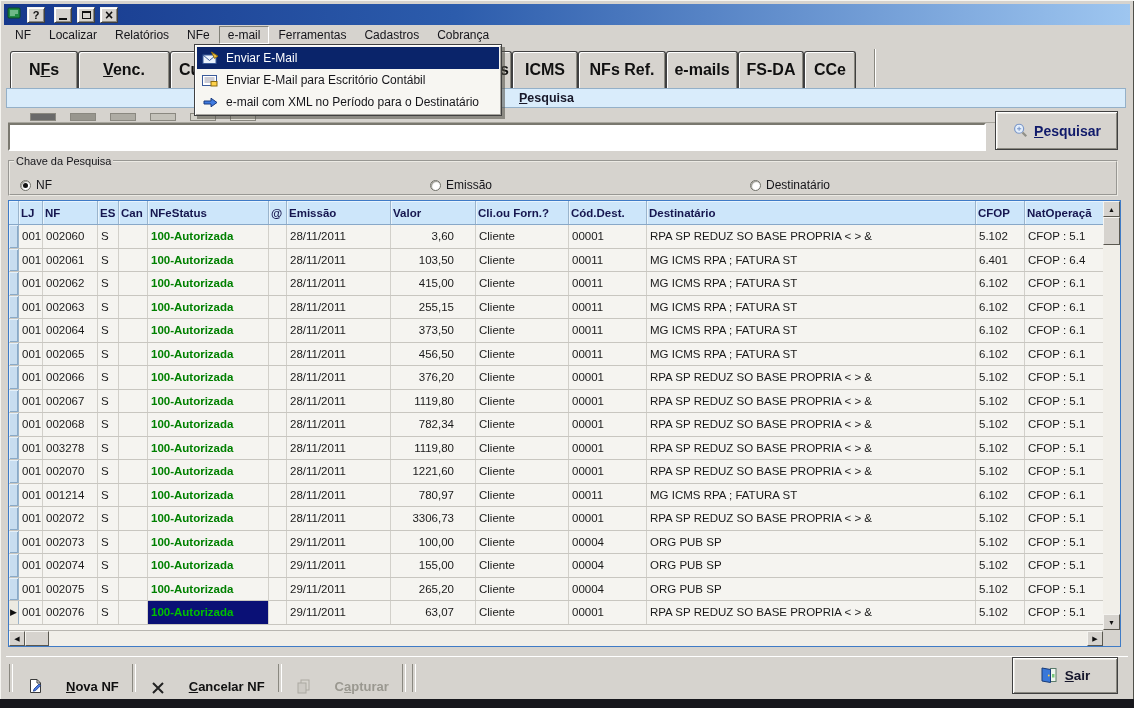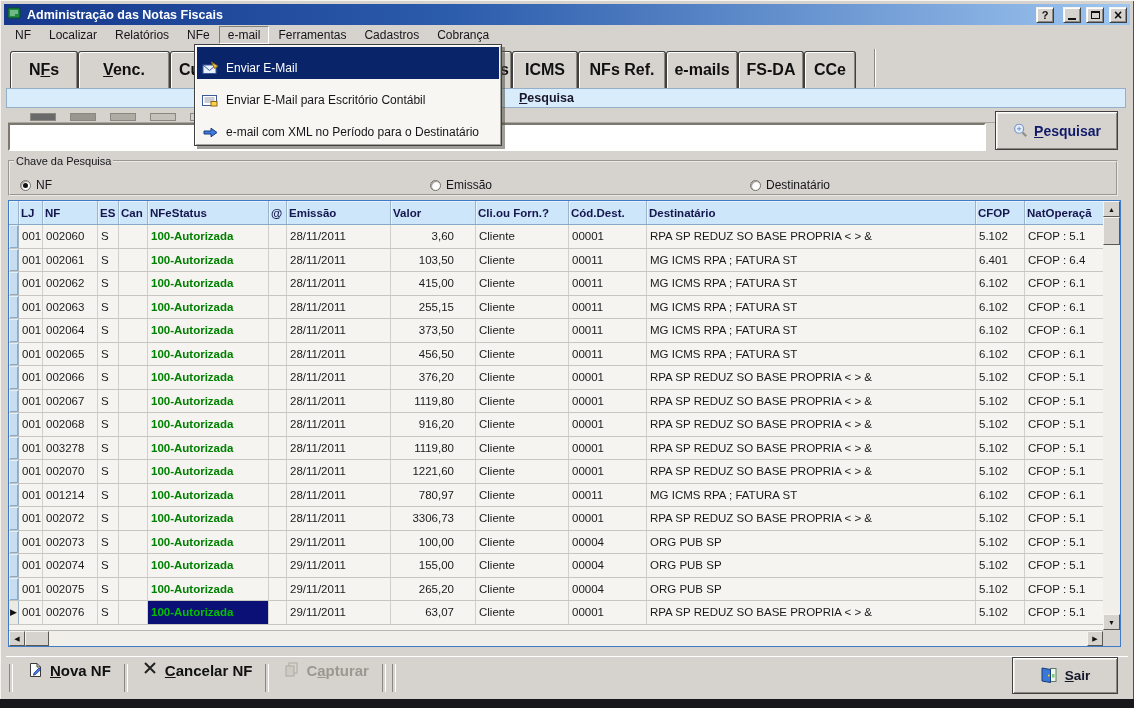--- a/index.html
+++ b/index.html
@@ -90,48 +90,47 @@
   .hscroll .sbtn{width:16px;height:15px;}
   .thumb{background:#d6d3ce;border:1px solid;border-color:#f5f4f0 #5a5850 #5a5850 #f5f4f0;box-sizing:border-box;flex:0 0 auto;}
   .vthumb{width:17px;height:28px;}
   .hthumb{width:24px;height:15px;}
   .strack{flex:1;}
 
   
   .toolbar{position:absolute;left:6px;top:656px;width:1122px;height:42px;display:flex;align-items:center;
     border-top:1px solid #fff;box-sizing:border-box;}
   .tsep{width:2px;height:28px;border-left:1px solid #8a8880;border-right:1px solid #fff;margin:0 3px;flex:0 0 auto;}
-  .tbarbtn{display:flex;align-items:flex-start;gap:6px;padding:0 10px;font-weight:bold;font-size:15px;color:#101010;height:32px;}
+  .tbarbtn{display:flex;align-items:flex-end;gap:22px;padding:0 10px;font-weight:bold;font-size:13px;color:#101010;height:32px;}
   .tbarbtn.disabled{color:#9a9890;}
   .tbarbtn.disabled svg{opacity:.55;}
   .btn-sair{position:absolute;left:1012px;top:657px;width:106px;height:37px;background:#d6d3ce;
     border:1px solid #404040;box-shadow:inset 1px 1px 0 #fff, inset -1px -1px 0 #8a8880, inset 2px 2px 0 #eceae4;
     display:flex;align-items:center;justify-content:center;gap:7px;font-weight:bold;font-size:13.5px;color:#15152a;
     box-sizing:border-box;}
   .bottom-strip{position:absolute;left:0;top:699px;width:1134px;height:9px;background:#17171c;}
 
   
   .dropdown{position:absolute;left:194px;top:44px;width:308px;background:#f7f6f2;
     border:1px solid #404040;box-shadow:inset 1px 1px 0 #fff, inset -1px -1px 0 #a8a6a0, 3px 3px 0 rgba(80,78,70,.55);
     padding:2px;z-index:50;box-sizing:border-box;}
-  .mitem{height:22px;display:flex;align-items:center;gap:7px;padding:10px 5px 0 4px;font-size:12px;color:#15151a;}
+  .mitem{height:22px;display:flex;align-items:center;gap:7px;padding:0 5px 0 4px;font-size:12px;color:#15151a;}
   .mitem.hl{background:#0a246a;color:#fff;}
   .micon{width:18px;display:flex;align-items:center;justify-content:center;flex:0 0 auto;}
 </style>
 </head>
 <body>
 
 <div class="window">
 
   <div class="titlebar">
     <span class="appicon"><svg width="15" height="14" viewBox="0 0 15 14">
           <rect x="1" y="2" width="12" height="10" rx="1" fill="#1f8a42" stroke="#0c4a20"></rect>
           <path d="M3 5 h8 M3 7 h8 M3 9 h5" stroke="#bfe8cc" stroke-width="1"></path>
         </svg></span>
-    <span class="title">Administração das Notas Fiscais</span>
     <span class="tbtn" style="margin-right:4px;">?</span>
     <span class="tbtn">
         <span class="glyph-min"></span>
       </span>
     <span class="tbtn">
         <span class="glyph-max"></span>
       </span>
     <span class="tbtn glyph-close">
         <span>×</span>
       </span>
@@ -371,21 +370,21 @@
         </div>
         <div class="grow">
           <div class="gcell" style="width: 10px;"></div>
           <div class="cell" style="width: 24px;">001</div>
           <div class="cell" style="width: 55px;">002068</div>
           <div class="cell" style="width: 21px;">S</div>
           <div class="cell" style="width: 29px;"></div>
           <div class="cell status" style="width: 121px; color: rgb(0, 128, 0);">100-Autorizada</div>
           <div class="cell" style="width: 18px;"></div>
           <div class="cell" style="width: 104px;">28/11/2011</div>
-          <div class="cell num" style="width: 85px;">916,20</div>
+          <div class="cell num" style="width: 85px;">782,34</div>
           <div class="cell" style="width: 93px;">Cliente</div>
           <div class="cell" style="width: 78px;">00001</div>
           <div class="cell" style="flex: 1 1 auto;">RPA SP REDUZ SO BASE PROPRIA &lt; &gt; &amp;</div>
           <div class="cell" style="width: 49px;">5.102</div>
           <div class="cell" style="width: 80px;">CFOP : 5.1</div>
         </div>
         <div class="grow">
           <div class="gcell" style="width: 10px;"></div>
           <div class="cell" style="width: 24px;">001</div>
           <div class="cell" style="width: 55px;">003278</div>

